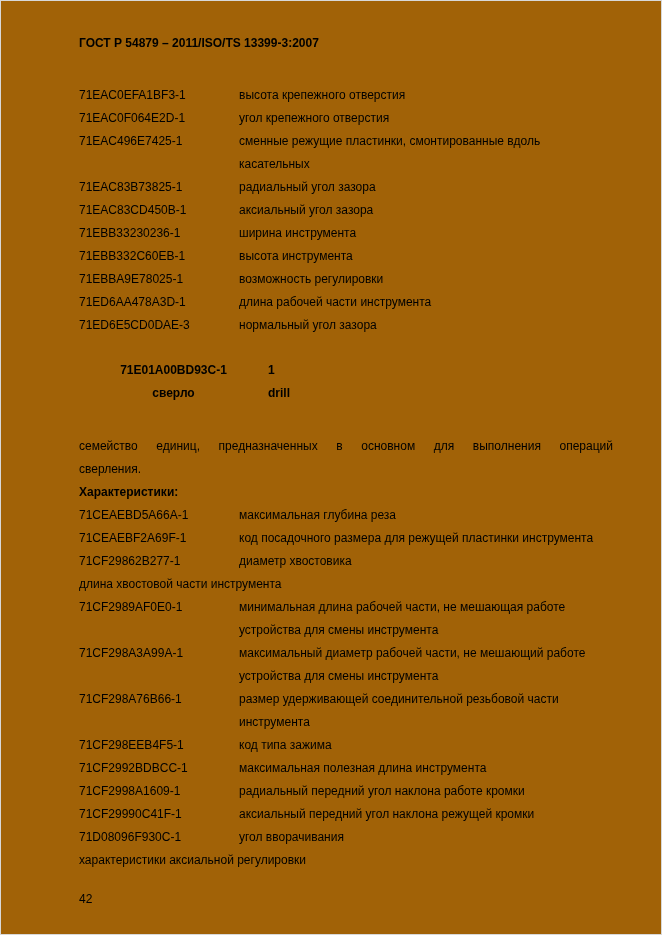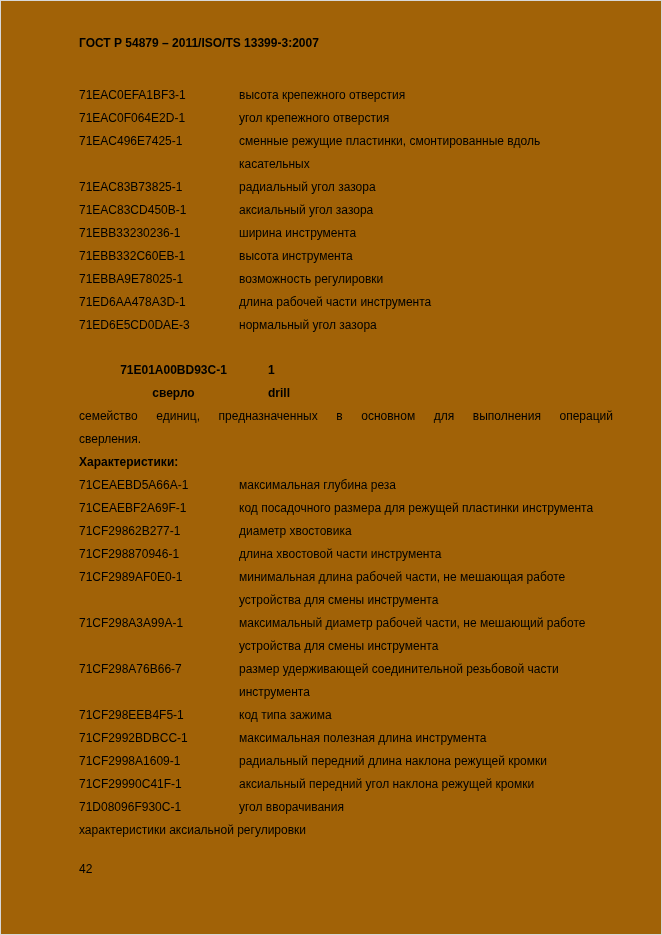--- a/index.html
+++ b/index.html
@@ -41,20 +41,21 @@
     white-space: nowrap;
   }
   .sect-col2 {
     font-weight: bold;
     white-space: nowrap;
   }
   .definition { width: 534px; }
   .def-line-just {
     text-align: justify;
     text-align-last: justify;
+    margin-top: 30px;
   }
   .char-label { font-weight: bold; }
   .page-number {
     margin-top: 16px;
   }
 </style>
 </head>
 <body>
 
 <div class="page">
@@ -141,52 +142,51 @@
         <span class="attr-code">71CEAEBF2A69F-1</span>
         <span class="attr-desc">код посадочного размера для режущей пластинки инструмента</span>
       </div>
 
       <div class="attr-row">
         <span class="attr-code">71CF29862B277-1</span>
         <span class="attr-desc">диаметр хвостовика</span>
       </div>
 
       <div class="attr-row">
-        <span class="attr-code">71CF298870946-1</span>
         <span class="attr-desc">длина хвостовой части инструмента</span>
       </div>
 
       <div class="attr-row">
         <span class="attr-code">71CF2989AF0E0-1</span>
         <span class="attr-desc">минимальная длина рабочей части, не мешающая работе устройства для смены инструмента</span>
       </div>
 
       <div class="attr-row">
         <span class="attr-code">71CF298A3A99A-1</span>
         <span class="attr-desc">максимальный диаметр рабочей части, не мешающий работе устройства для смены инструмента</span>
       </div>
 
       <div class="attr-row">
-        <span class="attr-code">71CF298A76B66-7</span>
+        <span class="attr-code">71CF298A76B66-1</span>
         <span class="attr-desc">размер удерживающей соединительной резьбовой части инструмента</span>
       </div>
 
       <div class="attr-row">
         <span class="attr-code">71CF298EEB4F5-1</span>
         <span class="attr-desc">код типа зажима</span>
       </div>
 
       <div class="attr-row">
         <span class="attr-code">71CF2992BDBCC-1</span>
         <span class="attr-desc">максимальная полезная длина инструмента</span>
       </div>
 
       <div class="attr-row">
         <span class="attr-code">71CF2998A1609-1</span>
-        <span class="attr-desc">радиальный передний длина наклона режущей кромки</span>
+        <span class="attr-desc">радиальный передний угол наклона работе кромки</span>
       </div>
 
       <div class="attr-row">
         <span class="attr-code">71CF29990C41F-1</span>
         <span class="attr-desc">аксиальный передний угол наклона режущей кромки</span>
       </div>
 
       <div class="attr-row">
         <span class="attr-code">71D08096F930C-1</span>
         <span class="attr-desc">угол вворачивания</span>

